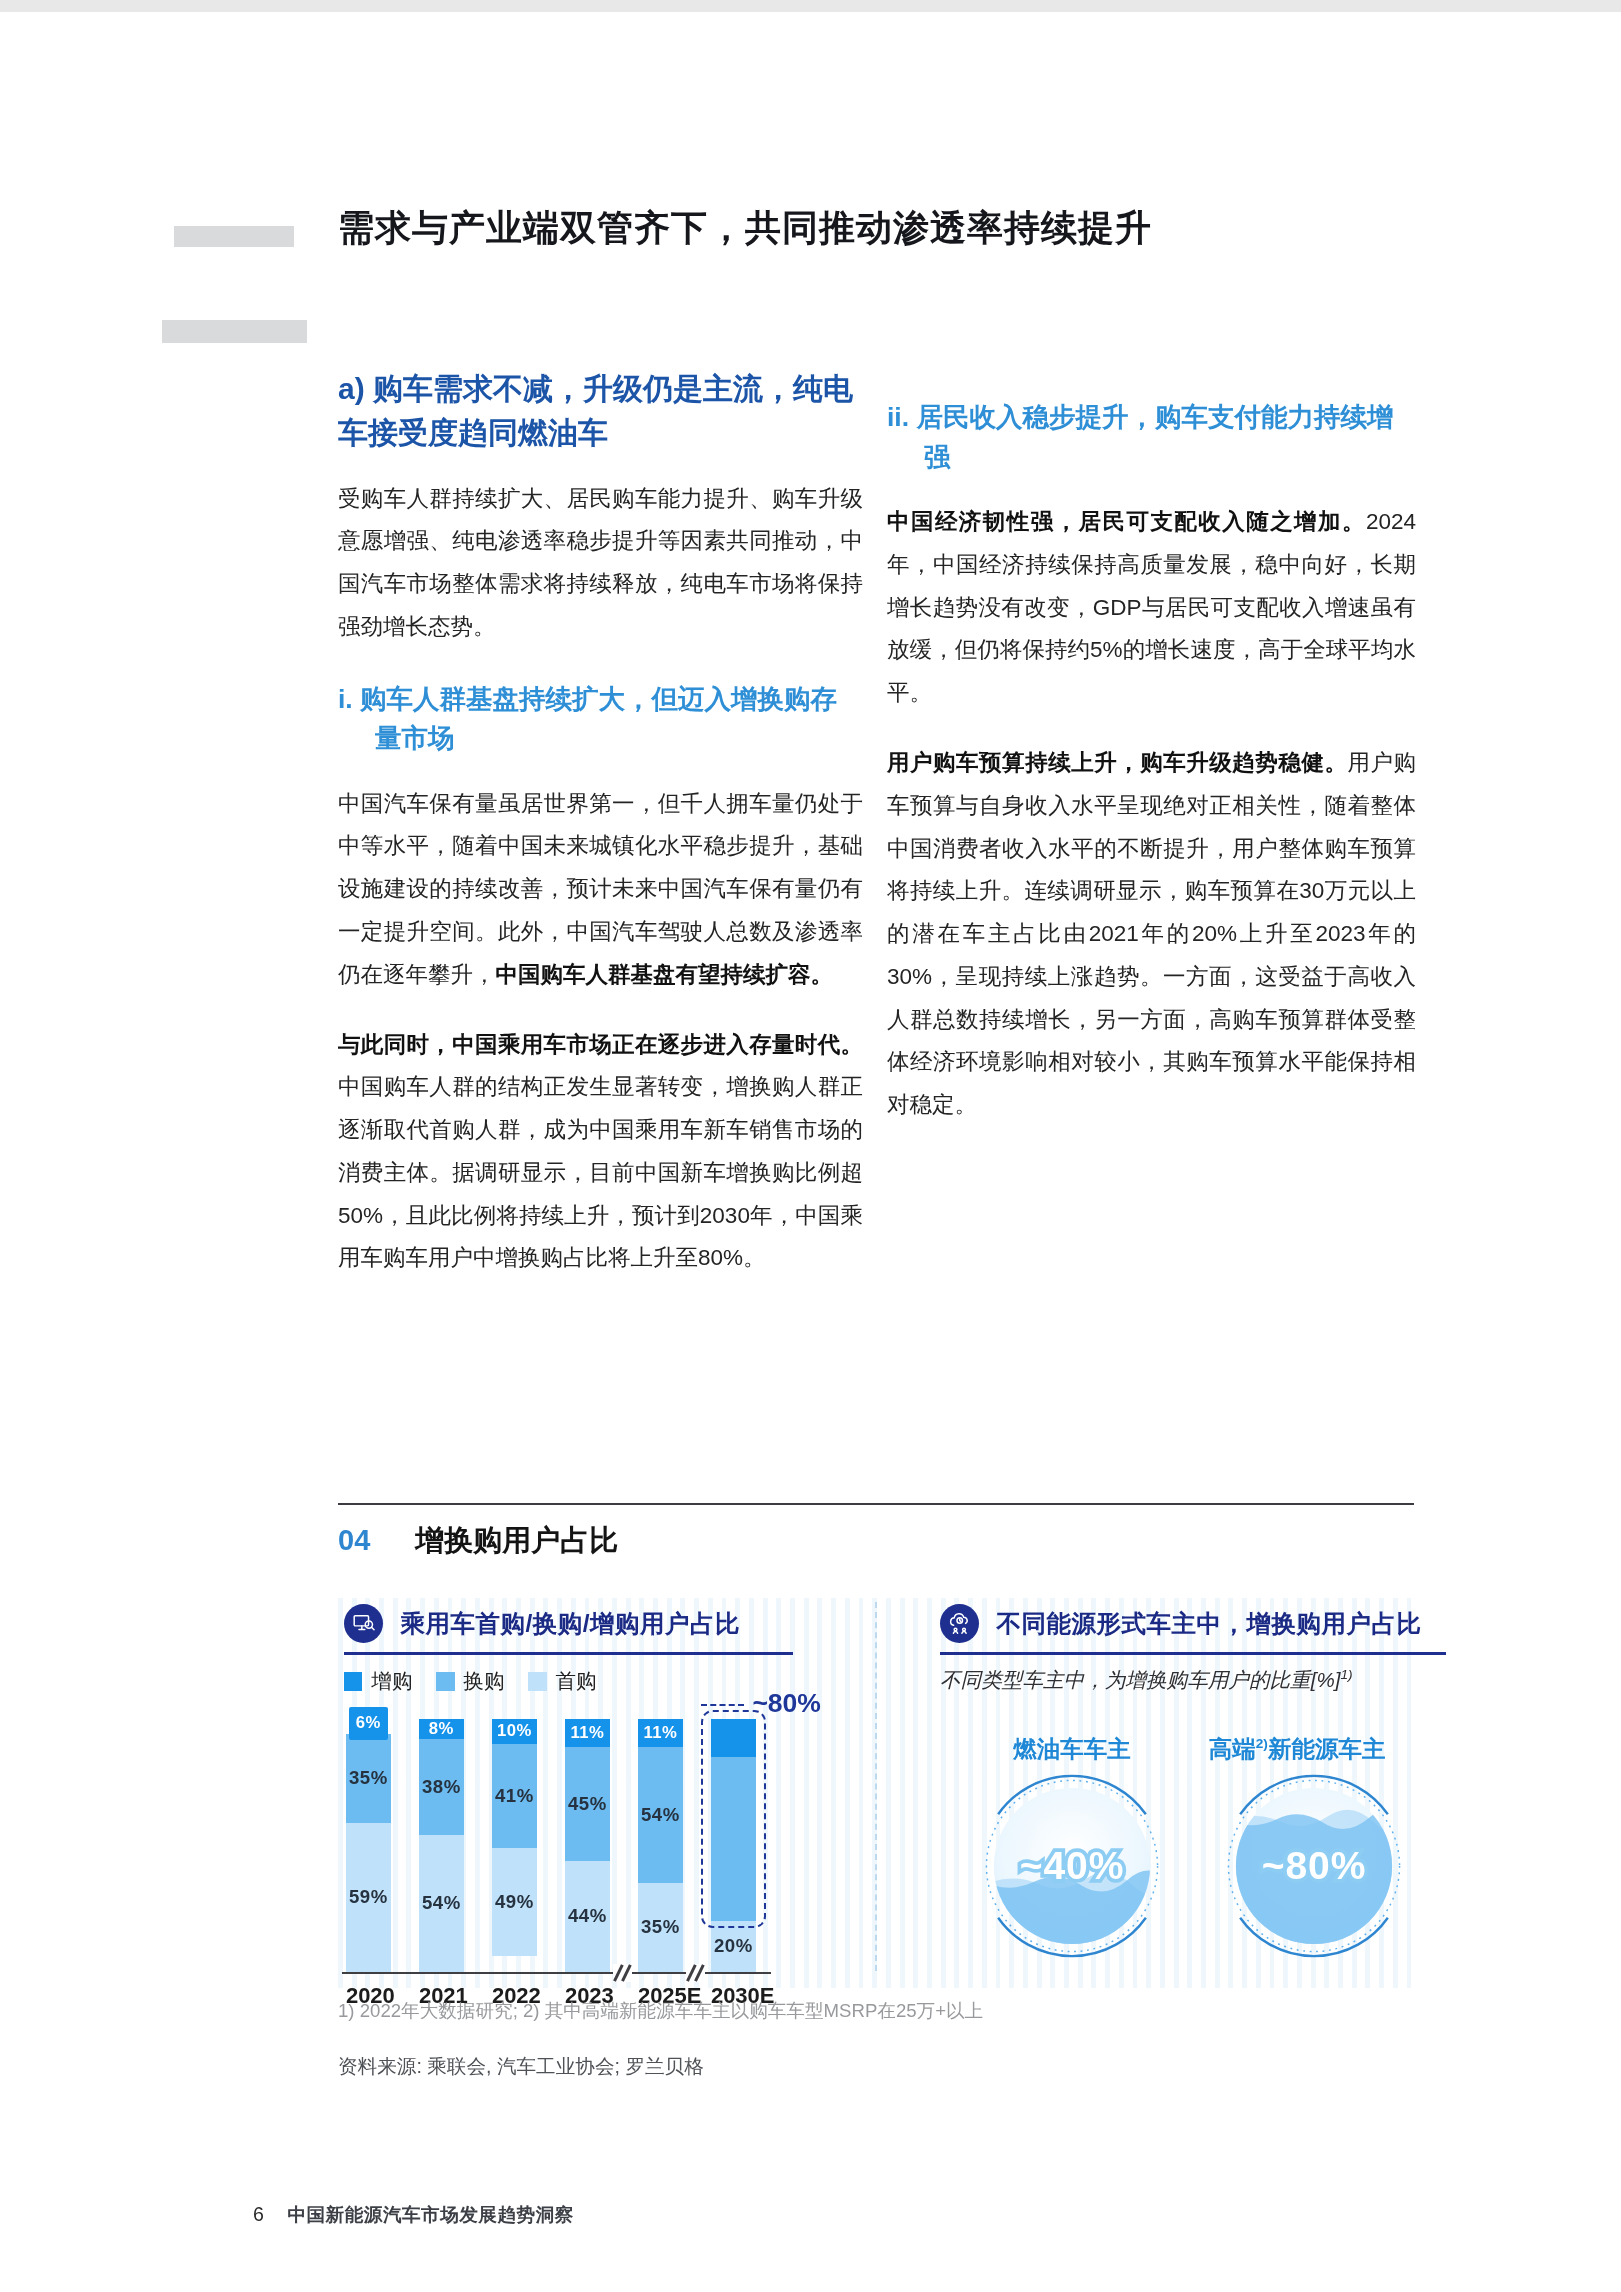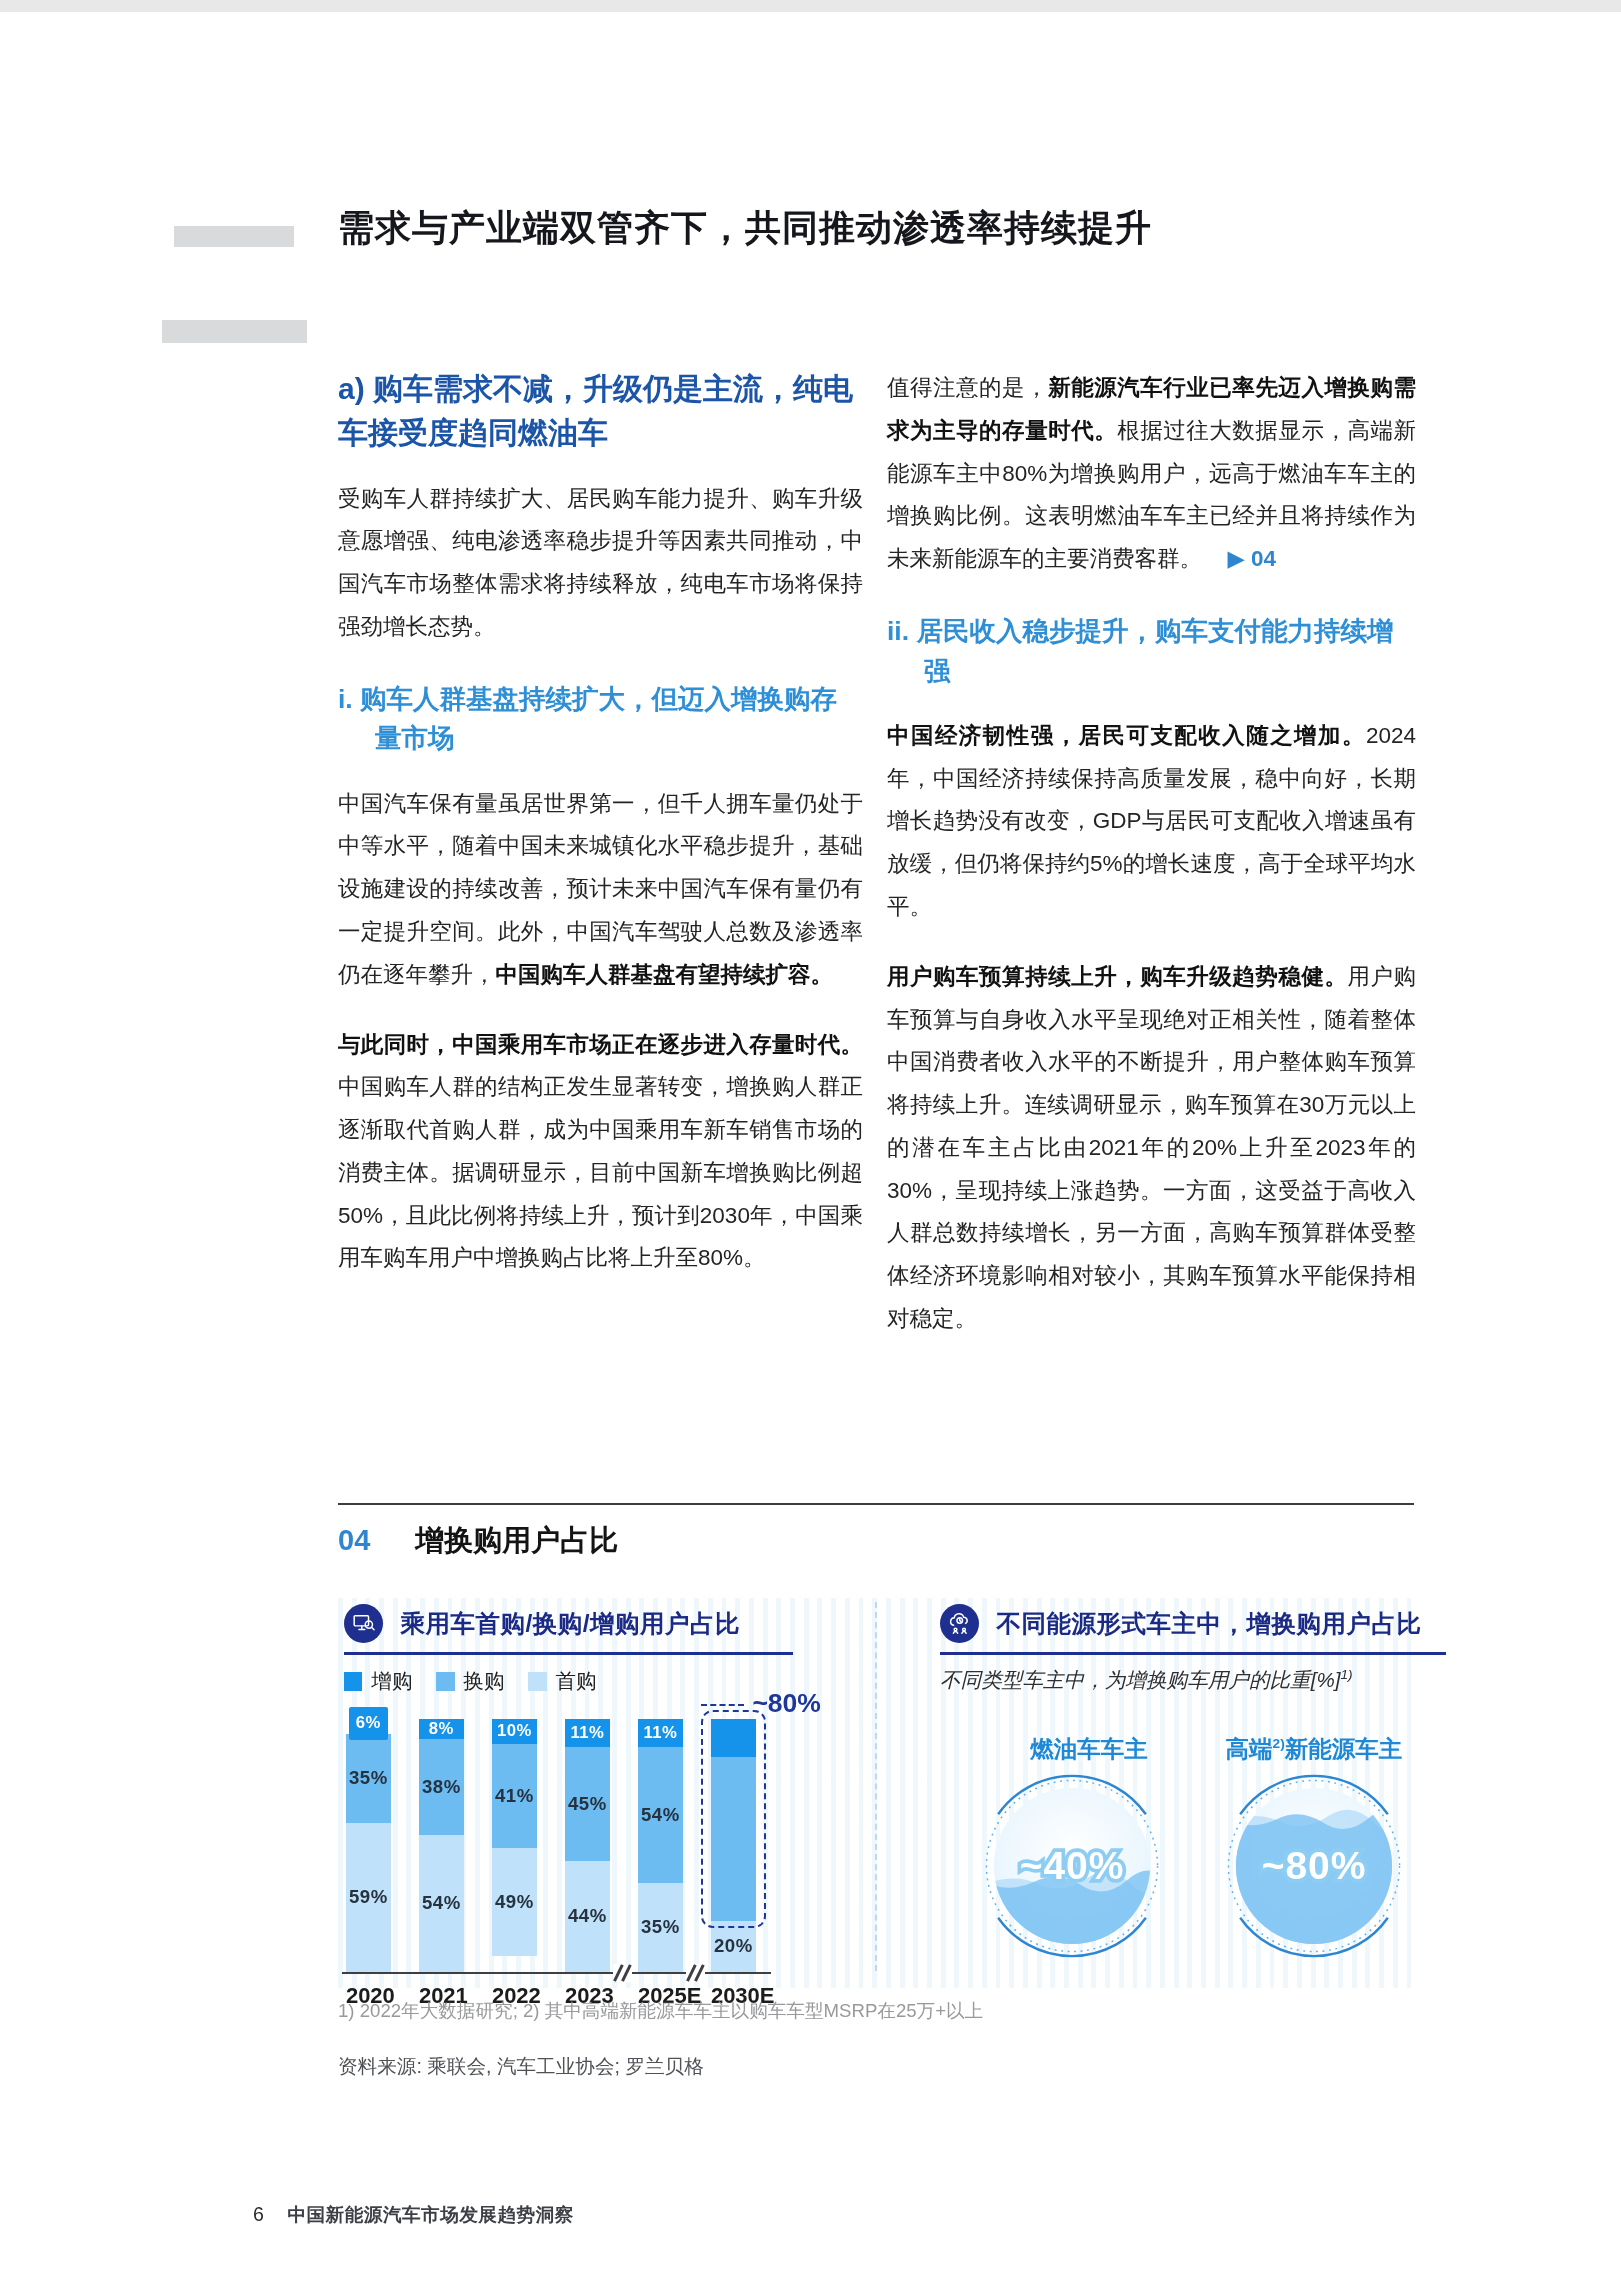--- a/index.html
+++ b/index.html
@@ -59,21 +59,21 @@
            white-space:nowrap;}
   .x-label:last-child{margin-right:0;}
   .dash-box{position:absolute;top:-8.8px;left:-9.8px;right:-9.8px;height:214px;border:2.9px dashed #1e3799;
             border-radius:11.8px;z-index:3;}
   .dash-label{position:absolute;top:-31px;right:-65px;font-size:26.5px;font-weight:800;color:#1e3799;
               white-space:nowrap;z-index:4;}
   .dash-label::before{content:"";position:absolute;top:16.7px;left:-51px;width:43px;border-top:2.9px dashed #1e3799;}
   
   .subtitle{margin-top:11.8px;font-size:20.6px;font-style:italic;color:#2f2f33;}
   .subtitle sup, .gauge-label sup{font-size:13.7px;}
-  .gauge-labels{display:flex;justify-content:flex-end;margin-top:39px;padding:0 19.6px;}
+  .gauge-labels{display:flex;justify-content:flex-start;margin-top:39px;padding:0 19.6px;}
   .gauge-label{width:225px;text-align:center;font-size:23.5px;font-weight:800;color:#1e88d6;}
   .gauges{display:flex;justify-content:space-between;margin-top:7.8px;padding:0 19.6px;}
   .gauge{width:225px;display:flex;justify-content:center;}
   .gauge-value{font-size:42px;font-weight:800;fill:#ffffff;stroke:#8ecdf3;stroke-width:8px;
                paint-order:stroke;letter-spacing:1px;}
   .footnote{position:absolute;left:338px;top:1986px;font-size:18.6px;color:#97999c;}
   .source{position:absolute;left:338px;top:2041px;font-size:19.6px;color:#4e5156;}
   .footer{position:absolute;left:253px;top:2190px;display:flex;align-items:baseline;}
   .footer .pno{font-size:19.6px;color:#2b2b2b;margin-right:23.5px;}
   .footer .doc{font-size:18.6px;font-weight:700;color:#3c3f45;letter-spacing:0.5px;}
@@ -90,21 +90,20 @@
 
   <div class="col left">
     <h2 class="sec">a) 购车需求不减，升级仍是主流，纯电车接受度趋同燃油车</h2>
     <p>受购车人群持续扩大、居民购车能力提升、购车升级意愿增强、纯电渗透率稳步提升等因素共同推动，中国汽车市场整体需求将持续释放，纯电车市场将保持强劲增长态势。</p>
     <h3 class="sub">i. 购车人群基盘持续扩大，但迈入增换购存量市场</h3>
     <p><span>中国汽车保有量虽居世界第一，但千人拥车量仍处于中等水平，随着中国未来城镇化水平稳步提升，基础设施建设的持续改善，预计未来中国汽车保有量仍有一定提升空间。此外，中国汽车驾驶人总数及渗透率仍在逐年攀升，</span><span class="b">中国购车人群基盘有望持续扩容。</span></p>
     <p><span class="b">与此同时，中国乘用车市场正在逐步进入存量时代。</span><span>中国购车人群的结构正发生显著转变，增换购人群正逐渐取代首购人群，成为中国乘用车新车销售市场的消费主体。据调研显示，目前中国新车增换购比例超50%，且此比例将持续上升，预计到2030年，中国乘用车购车用户中增换购占比将上升至80%。</span></p>
   </div>
 
   <div class="col right">
-    <p><span>值得注意的是，</span><span class="b">新能源汽车行业已率先迈入增换购需求为主导的存量时代。</span><span>根据过往大数据显示，高端新能源车主中80%为增换购用户，远高于燃油车车主的增换购比例。这表明燃油车车主已经并且将持续作为未来新能源车的主要消费客群。</span><span class="b figref">▶ 04</span></p>
     <h3 class="sub">ii. 居民收入稳步提升，购车支付能力持续增强</h3>
     <p><span class="b">中国经济韧性强，居民可支配收入随之增加。</span><span>2024年，中国经济持续保持高质量发展，稳中向好，长期增长趋势没有改变，GDP与居民可支配收入增速虽有放缓，但仍将保持约5%的增长速度，高于全球平均水平。</span></p>
     <p><span class="b">用户购车预算持续上升，购车升级趋势稳健。</span><span>用户购车预算与自身收入水平呈现绝对正相关性，随着整体中国消费者收入水平的不断提升，用户整体购车预算将持续上升。连续调研显示，购车预算在30万元以上的潜在车主占比由2021年的20%上升至2023年的30%，呈现持续上涨趋势。一方面，这受益于高收入人群总数持续增长，另一方面，高购车预算群体受整体经济环境影响相对较小，其购车预算水平能保持相对稳定。</span></p>
   </div>
 
   <div class="fig-rule"></div>
   <div class="fig-head">
     <span class="fig-num">04</span>
     <span class="fig-title">增换购用户占比</span>
   </div>

